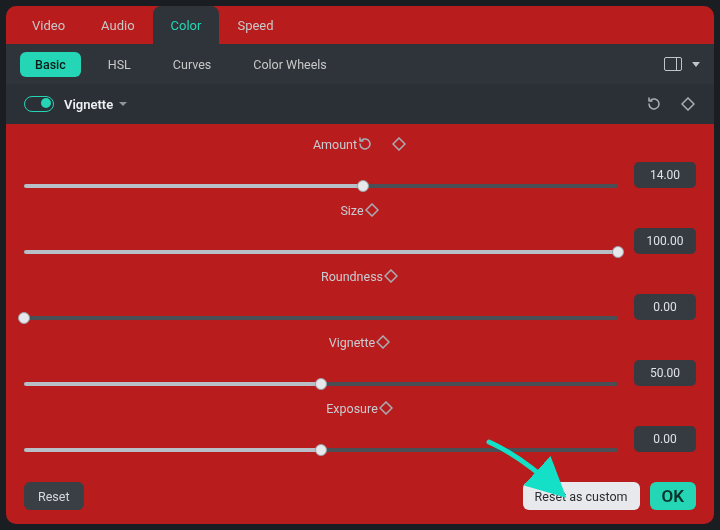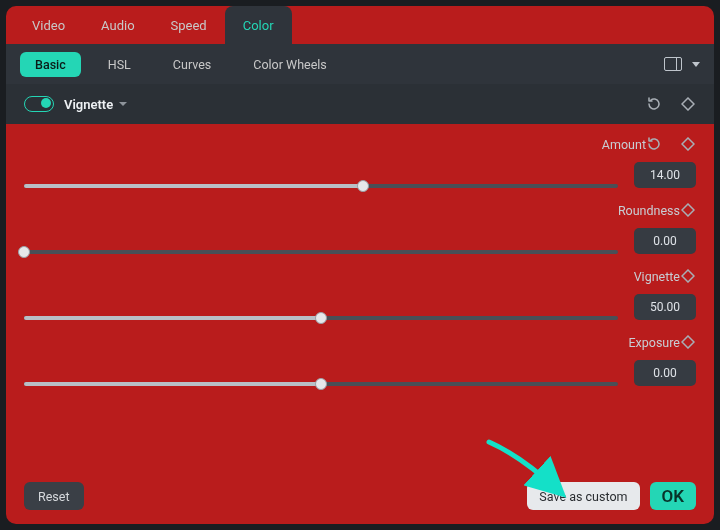--- a/index.html
+++ b/index.html
@@ -29,21 +29,21 @@
   .section-caret { margin-left: 6px; width: 0; height: 0; border-left: 4px solid transparent; border-right: 4px solid transparent; border-top: 4px solid #8e949b; }
   .header-actions { margin-left: auto; display: flex; gap: 18px; }
 
   
   .sliders { flex: 1; overflow-y: auto; padding: 6px 18px 4px 18px; }
   .sliders::-webkit-scrollbar { width: 8px; }
   .sliders::-webkit-scrollbar-thumb { background: #4a4f56; border-radius: 4px; }
   .sliders::-webkit-scrollbar-track { background: transparent; }
 
   .param { margin-top: 6px; margin-bottom: 14px; }
-  .param-head { display: flex; align-items: center; justify-content: flex-end; font-size: 12.5px; color: #c8cdd3; margin-bottom: 10px; }
+  .param-head { display: flex; align-items: center; justify-content: center; font-size: 12.5px; color: #c8cdd3; margin-bottom: 10px; }
   .param-head .icons { display: flex; gap: 18px; }
   .param-row { display: flex; align-items: flex-end; gap: 16px; }
   .track { flex: 1; height: 4px; background: #4a4f56; border-radius: 2px; position: relative; }
   .track .fill { position: absolute; left: 0; top: 0; bottom: 0; background: #b9bfc6; border-radius: 2px; }
   .track .thumb { position: absolute; top: 50%; width: 12px; height: 12px; background: #e6e8eb; border: 1px solid #9aa0a7; border-radius: 50%; transform: translate(-50%, -50%); cursor: pointer; }
   .valbox { width: 62px; height: 26px; background: #363b42; border-radius: 5px; color: #dfe3e8; font-size: 12px; display: flex; align-items: center; justify-content: center; }
 
   .icon-reset, .icon-key { display: inline-flex; align-items: center; justify-content: center; width: 16px; height: 16px; cursor: pointer; }
   .icon-reset svg, .icon-key svg { stroke: #a8aeb5; fill: none; }
 
@@ -57,22 +57,22 @@
   .anno-arrow { position: absolute; left: 475px; top: 430px; pointer-events: none; }
 </style>
 </head>
 <body>
 
 <div class="panel">
 
   <div class="top-tabs">
     <div class="top-tab">Video</div>
     <div class="top-tab">Audio</div>
+    <div class="top-tab active">Color</div>
     <div class="top-tab">Speed</div>
-    <div class="top-tab active">Color</div>
   </div>
 
   <div class="sub-tabs-row">
     <div class="sub-tab active">Basic</div>
     <div class="sub-tab">HSL</div>
     <div class="sub-tab">Curves</div>
     <div class="sub-tab">Color Wheels</div>
     <div class="sub-right">
       <span class="layout-icon"></span>
       <span class="chev-down"></span>
@@ -119,20 +119,39 @@
       </div>
       <div class="param-row">
         <div class="track">
           <div class="fill" style="width: 57%;"></div>
           <div class="thumb" style="left: 57%;"></div>
         </div>
         <div class="valbox">14.00</div>
       </div>
     </div>
 
+    <div class="param">
+      <div class="param-head">
+        <span>Size</span>
+        <span class="icons">
+          <span class="icon-key">
+            <svg width="14" height="14" viewBox="0 0 14 14">
+                <path d="M7 1 L13 7 L7 13 L1 7 Z" stroke-width="1.5"></path>
+              </svg>
+          </span>
+        </span>
+      </div>
+      <div class="param-row">
+        <div class="track">
+          <div class="fill" style="width: 100%;"></div>
+          <div class="thumb" style="left: 100%;"></div>
+        </div>
+        <div class="valbox">100.00</div>
+      </div>
+    </div>
 
     <div class="param">
       <div class="param-head">
         <span>Roundness</span>
         <span class="icons">
           <span class="icon-key">
             <svg width="14" height="14" viewBox="0 0 14 14">
                 <path d="M7 1 L13 7 L7 13 L1 7 Z" stroke-width="1.5"></path>
               </svg>
           </span>
@@ -184,21 +203,21 @@
           <div class="thumb" style="left: 50%;"></div>
         </div>
         <div class="valbox">0.00</div>
       </div>
     </div>
 
   </div>
 
   <div class="footer">
     <button class="btn-reset">Reset</button>
-    <button class="btn-save">Save as custom</button>
+    <button class="btn-save">Reset as custom</button>
     <button class="btn-ok">OK</button>
   </div>
 
   <svg class="anno-arrow" width="100" height="70" viewBox="0 0 100 70">
     <defs>
       <marker id="ah" markerWidth="8" markerHeight="8" refX="6" refY="4" orient="auto">
         <path d="M0 0 L8 4 L0 8 Z" fill="#14e0c8"></path>
       </marker>
     </defs>
     <path d="M8 6 Q40 20 78 55" stroke="#14e0c8" stroke-width="5" fill="none" marker-end="url(#ah)" stroke-linecap="round"></path>

